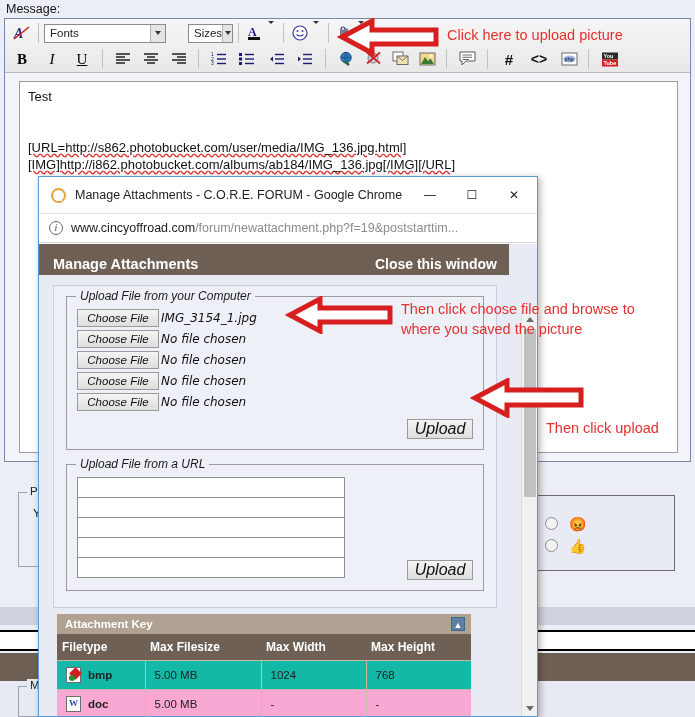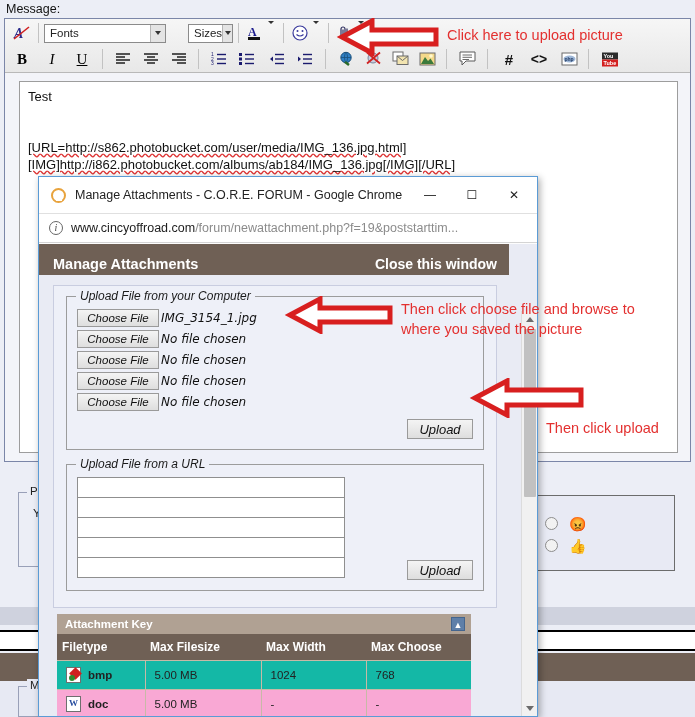--- a/index.html
+++ b/index.html
@@ -129,21 +129,21 @@
     background:linear-gradient(#f4f4f4,#dedede); border:1px solid #9a9a9a;
     display:flex;align-items:center;justify-content:center;
   }
   .fname { font-size:12px; color:#111; margin-left:2px; font-family:"DejaVu Sans", sans-serif; }
 
   .urlin {
     display:block; width:268px; height:21px; background:#fff; border:1px solid #8f8f8f;
     margin-bottom:-1px;
   }
   .upload-btn {
-    width:66px; height:20px; font-size:13px; color:#111; cursor:pointer;
+    width:66px; height:20px; font-size:16px; color:#111; cursor:pointer;
     background:linear-gradient(#f4f4f4,#dedede); border:1px solid #9a9a9a;
     display:flex;align-items:center;justify-content:center;
   }
   .row-right { display:flex; justify-content:flex-end; margin-top:8px; }
 
   
   #akey { width:414px; margin:6px 0 0 4px; border-collapse:collapse; font-size:11.5px; }
   #akey .kcap {
     background:#b0a193; color:#fff; font-weight:bold; font-size:11.5px;
     padding:4px 8px; text-align:left; position:relative;
@@ -498,21 +498,21 @@
               <tr>
             <td class="kcap" colspan="4">
               <span>Attachment Key</span>
               <span class="collapse-ico">▲</span>
             </td>
           </tr>
           <tr>
             <th class="col" style="width:88px">Filetype</th>
             <th class="col" style="width:116px">Max Filesize</th>
             <th class="col" style="width:105px">Max Width</th>
-            <th class="col">Max Choose</th>
+            <th class="col">Max Height</th>
           </tr>
           <tr class="r-odd body-row">
             <td>
               <span class="ft">
                     <span class="ico ico-img"></span>
                     <span>bmp</span>
                   </span>
             </td>
             <td>5.00 MB</td>
             <td>1024</td>

